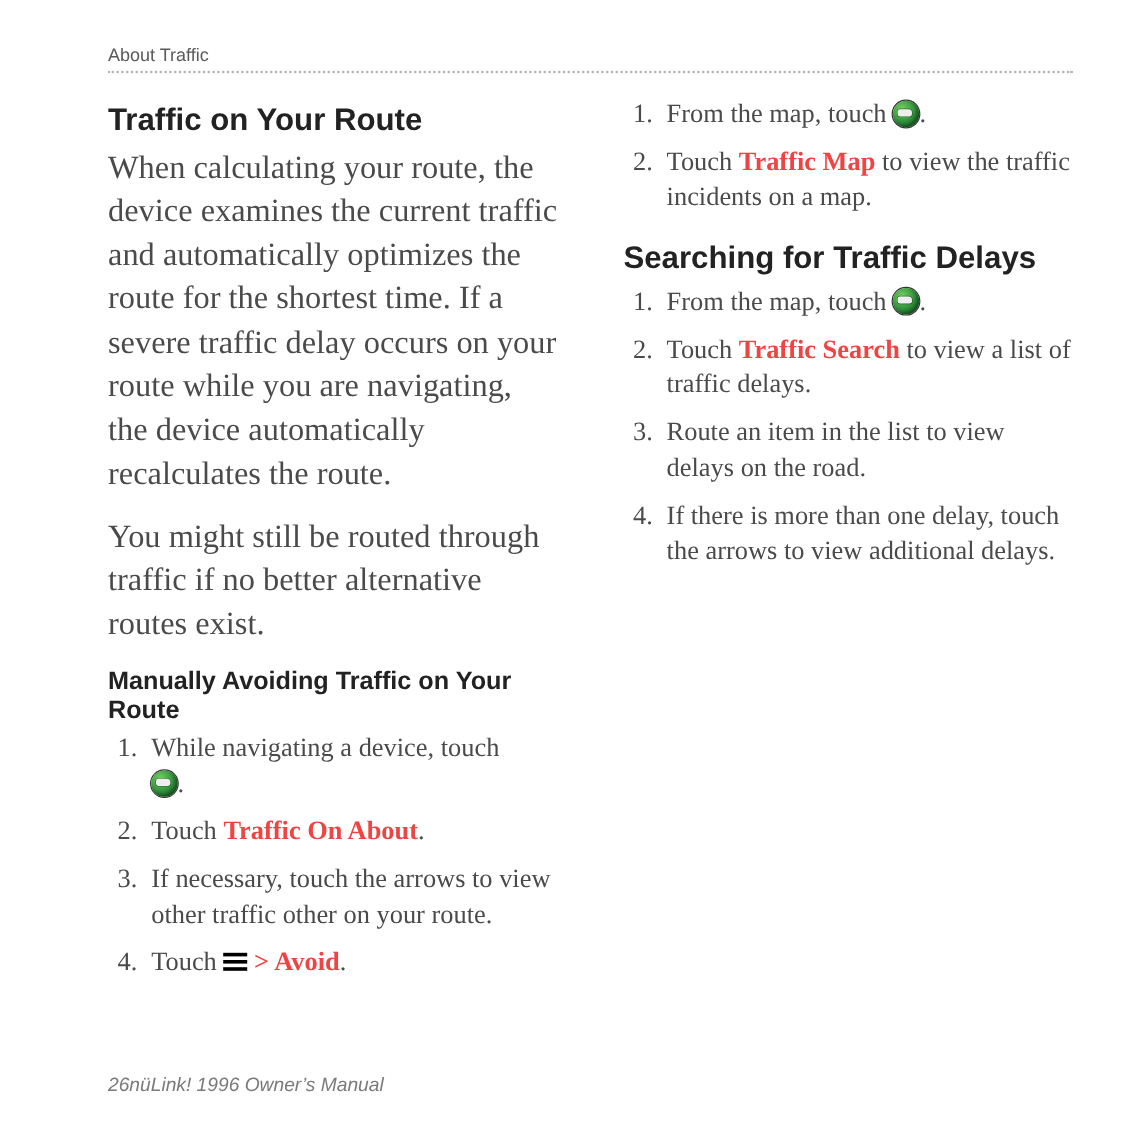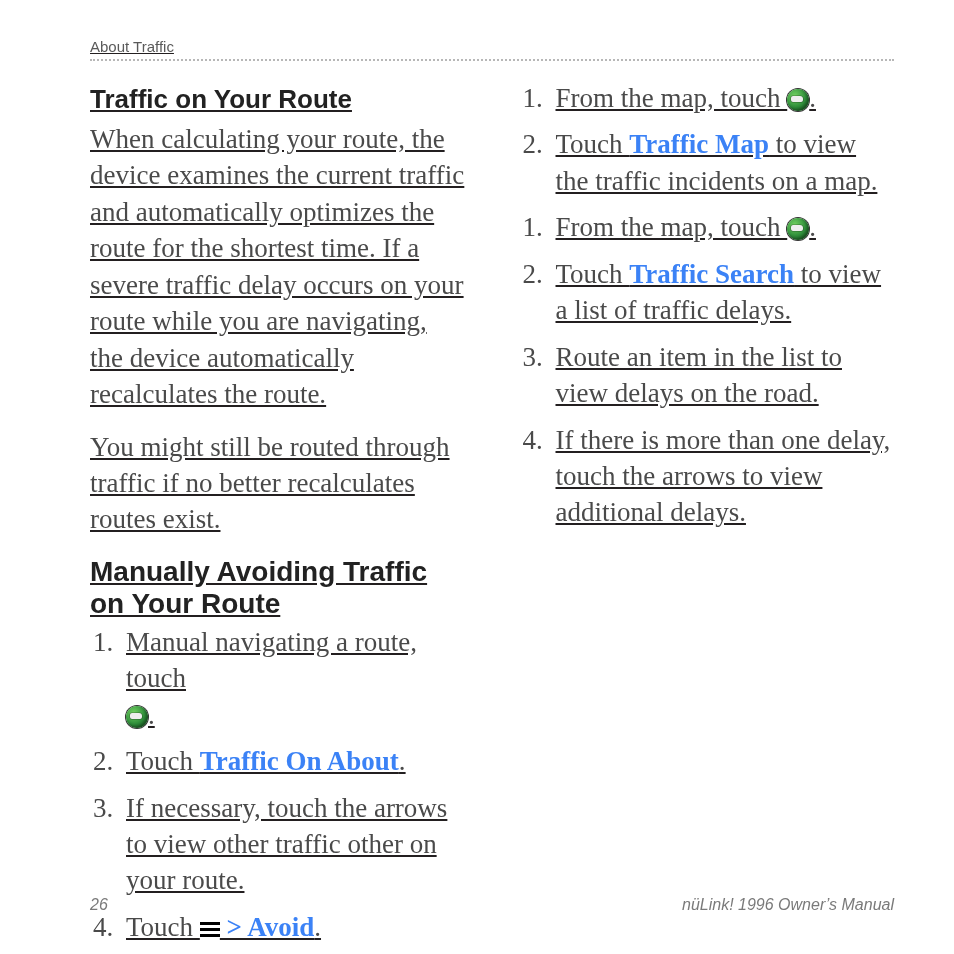--- a/index.html
+++ b/index.html
@@ -10,21 +10,20 @@
     width: 954px;
     height: 954px;
     box-sizing: border-box;
   }
   .page {
     padding: 38px 60px 26px 90px;
     box-sizing: border-box;
     width: 100%;
     height: 100%;
     position: relative;
-    text-decoration: underline;
   }
   .sect-head {
     font-family: Arial, Helvetica, sans-serif;
     font-size: 15px;
     color: #5a5a5a;
     margin-bottom: 4px;
   }
   .dotted {
     border: none;
     border-top: 2px dotted #b7b7b7;
@@ -41,44 +40,44 @@
   h2 {
     font-family: Arial, Helvetica, sans-serif;
     font-weight: bold;
     font-size: 26px;
     margin: 8px 0 6px 0;
     color: #222;
   }
   h3 {
     font-family: Arial, Helvetica, sans-serif;
     font-weight: bold;
-    font-size: 28px;
+    font-size: 21px;
     margin: 18px 0 4px 0;
     color: #222;
   }
   p {
     font-size: 27px;
     line-height: 1.35;
     margin: 0 0 16px 0;
     color: #4a4a4a;
   }
   ol {
-    font-size: 27px;
+    font-size: 22px;
     line-height: 1.35;
     margin: 4px 0 0 0;
     padding-left: 30px;
     color: #4a4a4a;
   }
   ol > li {
     padding-left: 6px;
     margin-bottom: 10px;
   }
   .bold {
     font-weight: bold;
-    color: #3b82f6;
+    color: #ef4444;
   }
   .traffic-icon {
     display: inline-block;
     width: 22px;
     height: 22px;
     vertical-align: -4px;
     border-radius: 50%;
     background: radial-gradient(circle at 35% 30%, #6fcf5f 0%, #2e8d3a 55%, #175c20 100%);
     box-shadow: inset -2px -2px 3px rgba(0,0,0,.35), 0 0 0 1px #333;
     position: relative;
@@ -101,46 +100,45 @@
       linear-gradient(#000,#000) 0 0/100% 3px no-repeat,
       linear-gradient(#000,#000) 0 6px/100% 3px no-repeat,
       linear-gradient(#000,#000) 0 12px/100% 3px no-repeat;
   }
   .footer {
     position: absolute;
     left: 90px;
     right: 60px;
     bottom: 40px;
     display: flex;
-    justify-content: space-between;
     font-family: Arial, Helvetica, sans-serif;
     font-style: italic;
     color: #7a7a7a;
     font-size: 16px;
   }
 </style>
 </head>
 <body>
 
 <div class="page">
 
   <div class="sect-head">About Traffic</div>
   <hr class="dotted">
 
   <div class="columns">
 
     <div class="col">
       <h2>Traffic on Your Route</h2>
       <p>When calculating your route, the device examines the current traffic and automatically optimizes the route for the shortest time. If a severe traffic delay occurs on your route while you are navigating, the device automatically recalculates the route.</p>
-      <p>You might still be routed through traffic if no better recalculates routes exist.</p>
+      <p>You might still be routed through traffic if no better alternative routes exist.</p>
 
       <h3>Manually Avoiding Traffic on Your Route</h3>
       <ol>
         <li>
-          <span>Manual navigating a route, touch </span><br>
+          <span>While navigating a device, touch </span><br>
           <span class="traffic-icon"></span><span>.</span>
         </li>
         <li>
           <span>Touch </span><span class="bold">Traffic On About</span><span>.</span>
         </li>
         <li>If necessary, touch the arrows to view other traffic other on your route.</li>
         <li>
           <span>Touch  </span><span class="menu-icon"></span><span class="bold"> &gt; Avoid</span><span>.</span>
         </li>
       </ol>
@@ -149,20 +147,21 @@
     <div class="col">
       <ol>
         <li>
           <span>From the map, touch </span><span class="traffic-icon"></span><span>.</span>
         </li>
         <li>
           <span>Touch </span><span class="bold">Traffic Map</span><span> to view the traffic incidents on a map.</span>
         </li>
       </ol>
 
+      <h2 style="margin-top:20px">Searching for Traffic Delays</h2>
       <ol>
         <li>
           <span>From the map, touch </span><span class="traffic-icon"></span><span>.</span>
         </li>
         <li>
           <span>Touch </span><span class="bold">Traffic Search</span><span> to view a list of traffic delays.</span>
         </li>
         <li>Route an item in the list to view delays on the road.</li>
         <li>If there is more than one delay, touch the arrows to view additional delays.</li>
       </ol>

